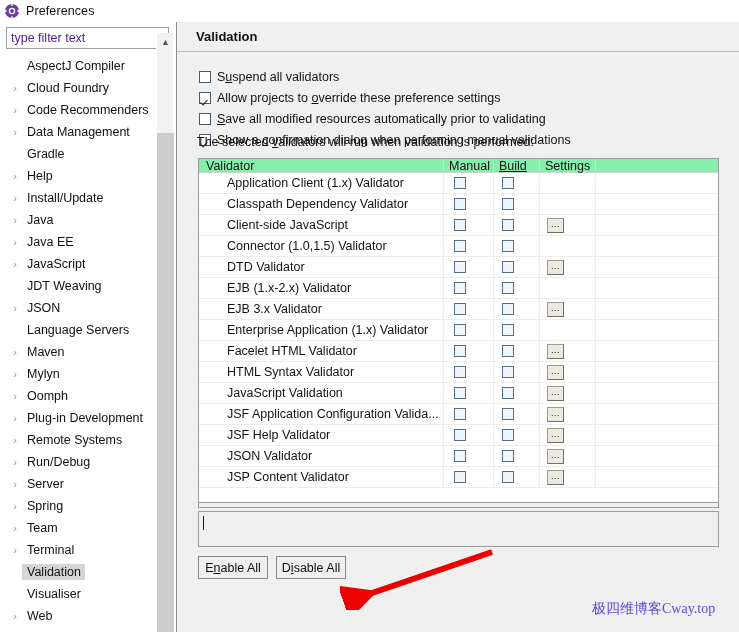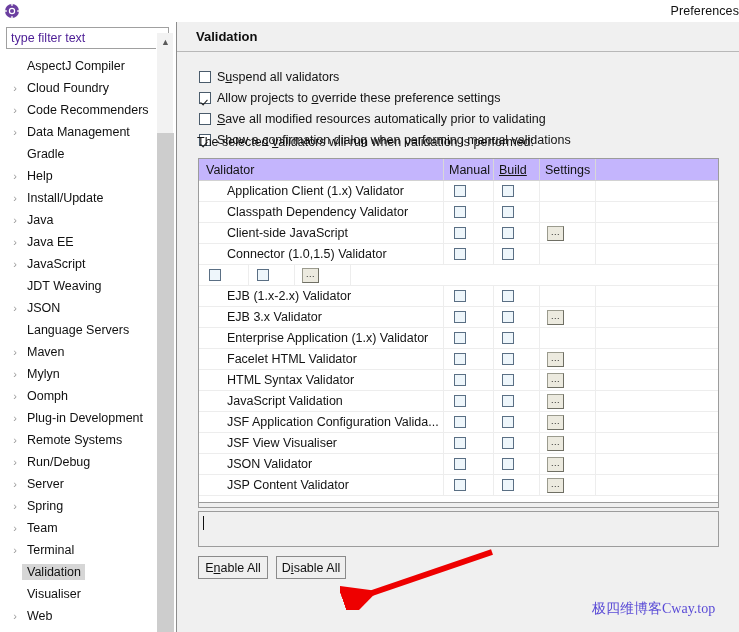--- a/index.html
+++ b/index.html
@@ -10,21 +10,21 @@
     background: #ffffff;
     font-family: "Liberation Sans", sans-serif;
     font-size: 12px;
     color: #1a1a1a;
   }
   #root { position: relative; width: 739px; height: 632px; background: #ffffff; }
 
   
   .titlebar {
     position: absolute; left: 0; top: 0; width: 739px; height: 22px;
-    background: #ffffff; display: flex; align-items: center; padding-left: 4px; justify-content: space-between;
+    background: #ffffff; display: flex; align-items: center; padding-left: 4px;
   }
   .title-icon { width: 16px; height: 16px; position: relative; margin-right: 6px; flex: none; }
   .title-text { font-size: 12.5px; color: #111; letter-spacing: .1px; }
 
   
   .leftpane {
     position: absolute; left: 0; top: 22px; width: 180px; height: 610px;
     background: #ffffff;
   }
   .filter-box {
@@ -105,21 +105,21 @@
     position: absolute; left: 20px; top: 82px;
     font-size: 12.5px; color: #121212;
   }
 
   
   .table-wrap {
     position: absolute; left: 21px; top: 105px; width: 521px; height: 345px;
     border: 1px solid #9c9c9c; background: #ffffff; overflow: hidden;
   }
   .tbl-head {
-    display: flex; height: 22px; background: #c4b5fd;
+    display: flex; height: 14px; background: #86efac;
     border-bottom: 1px solid #d2d2d2; font-size: 12.5px; color: #131313;
   }
   .tbl-head > div { display: flex; align-items: center; }
   .th-validator { width: 245px; padding-left: 7px; border-right: 1px solid #d8d8d8; }
   .th-manual   { width: 50px; padding-left: 5px; border-right: 1px solid #d8d8d8; }
   .th-build    { width: 46px; padding-left: 5px; border-right: 1px solid #d8d8d8; text-decoration: underline; }
   .th-settings { width: 56px; padding-left: 5px; border-right: 1px solid #d8d8d8; }
   .th-rest     { flex: 1; }
 
   .tbl-row { display: flex; height: 21px; border-bottom: 1px solid #ededed; }
@@ -395,20 +395,21 @@
               <div class="td-manual">
                 <span class="cbox tbl"></span>
               </div>
               <div class="td-build">
                 <span class="cbox tbl"></span>
               </div>
               <div class="td-settings"></div>
               <div class="td-rest"></div>
             </div>
             <div class="tbl-row">
+              <div class="td-validator">DTD Validator</div>
               <div class="td-manual">
                 <span class="cbox tbl"></span>
               </div>
               <div class="td-build">
                 <span class="cbox tbl"></span>
               </div>
               <div class="td-settings">
                 <span class="dots-btn">...</span>
               </div>
               <div class="td-rest"></div>
@@ -494,21 +495,21 @@
               </div>
               <div class="td-build">
                 <span class="cbox tbl"></span>
               </div>
               <div class="td-settings">
                 <span class="dots-btn">...</span>
               </div>
               <div class="td-rest"></div>
             </div>
             <div class="tbl-row">
-              <div class="td-validator">JSF View Visualiser</div>
+              <div class="td-validator">JSF Help Validator</div>
               <div class="td-manual">
                 <span class="cbox tbl"></span>
               </div>
               <div class="td-build">
                 <span class="cbox tbl"></span>
               </div>
               <div class="td-settings">
                 <span class="dots-btn">...</span>
               </div>
               <div class="td-rest"></div>

